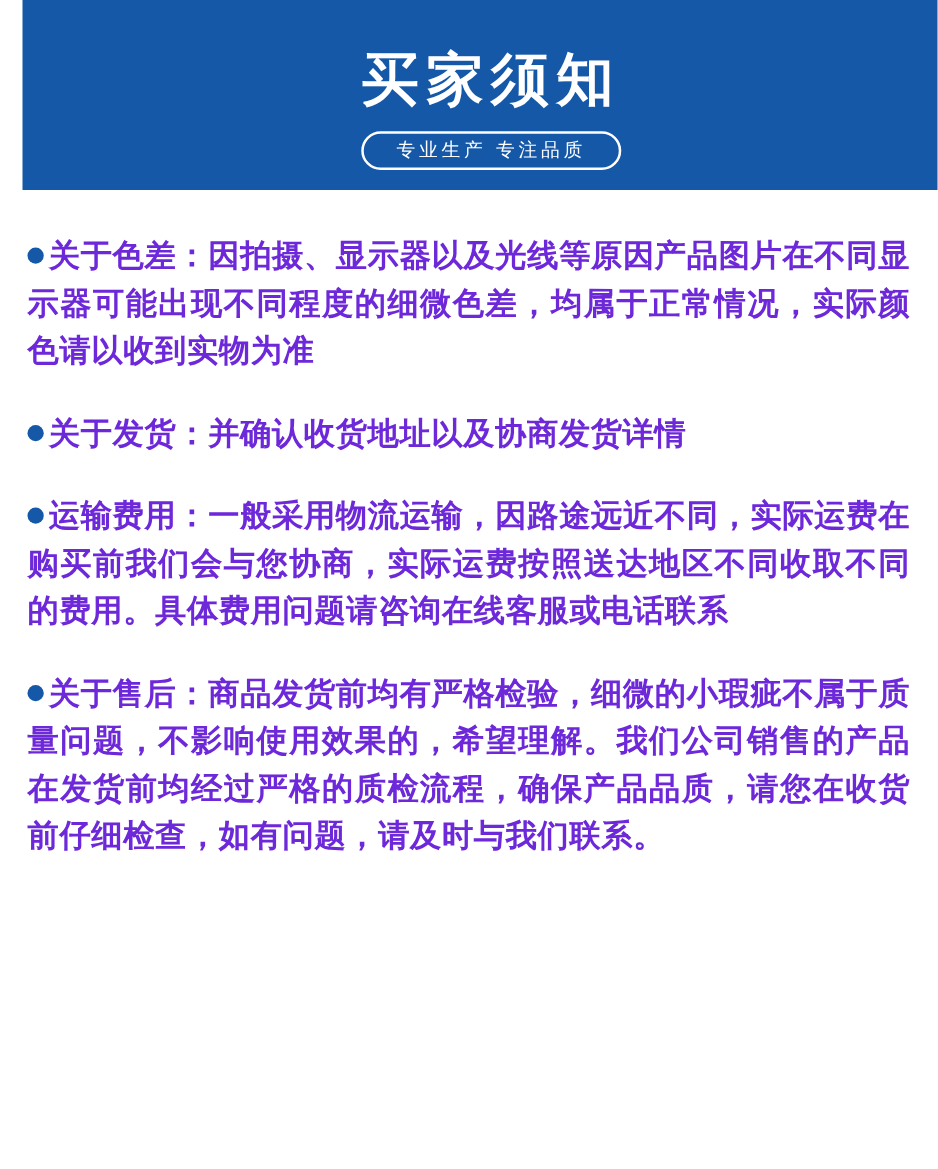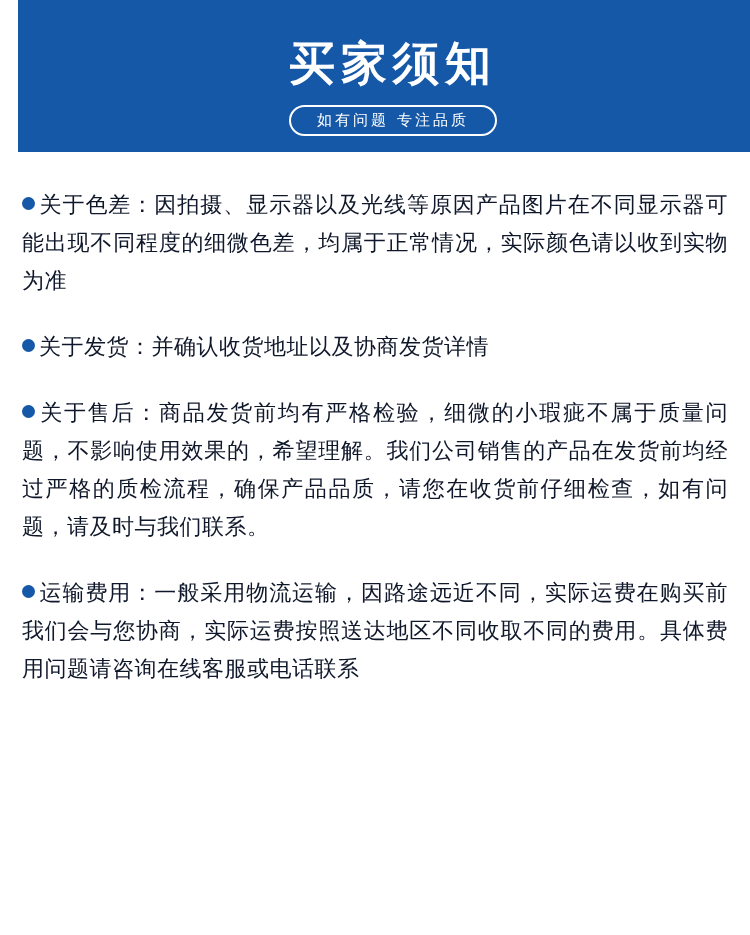--- a/index.html
+++ b/index.html
@@ -57,26 +57,26 @@
     white-space: nowrap;
   }
   
   .content {
     padding: 34px 22px 0 22px;
     box-sizing: border-box;
   }
   .para {
     position: relative;
     margin: 0 0 28px 0;
-    font-size: 22px;
+    font-size: 25px;
     line-height: 38px;
-    color: #0f172a;
+    color: #6d28d9;
     text-align: justify;
     letter-spacing: 0.5px;
-    font-weight: 400;
+    font-weight: 700;
   }
   .para:last-child {
     margin-bottom: 0;
   }
   .bullet {
     display: inline-block;
     width: 13px;
     height: 13px;
     border-radius: 50%;
     background: #1558a8;
@@ -88,38 +88,38 @@
   }
 </style>
 </head>
 <body>
 
 <div class="page">
 
   <div class="banner">
     <div class="banner-title">买家须知</div>
     <div class="banner-sub-wrap">
-      <div class="banner-sub">如有问题  专注品质</div>
+      <div class="banner-sub">专业生产  专注品质</div>
     </div>
   </div>
 
   <div class="content">
 
     <p class="para">
       <span class="bullet"></span><span class="para-text">关于色差：因拍摄、显示器以及光线等原因产品图片在不同显示器可能出现不同程度的细微色差，均属于正常情况，实际颜色请以收到实物为准</span>
     </p>
 
 
     <p class="para">
       <span class="bullet"></span><span class="para-text">关于发货：并确认收货地址以及协商发货详情</span>
     </p>
 
     <p class="para">
-      <span class="bullet"></span><span class="para-text">关于售后：商品发货前均有严格检验，细微的小瑕疵不属于质量问题，不影响使用效果的，希望理解。我们公司销售的产品在发货前均经过严格的质检流程，确保产品品质，请您在收货前仔细检查，如有问题，请及时与我们联系。</span>
+      <span class="bullet"></span><span class="para-text">运输费用：一般采用物流运输，因路途远近不同，实际运费在购买前我们会与您协商，实际运费按照送达地区不同收取不同的费用。具体费用问题请咨询在线客服或电话联系</span>
     </p>
 
     <p class="para">
-      <span class="bullet"></span><span class="para-text">运输费用：一般采用物流运输，因路途远近不同，实际运费在购买前我们会与您协商，实际运费按照送达地区不同收取不同的费用。具体费用问题请咨询在线客服或电话联系</span>
+      <span class="bullet"></span><span class="para-text">关于售后：商品发货前均有严格检验，细微的小瑕疵不属于质量问题，不影响使用效果的，希望理解。我们公司销售的产品在发货前均经过严格的质检流程，确保产品品质，请您在收货前仔细检查，如有问题，请及时与我们联系。</span>
     </p>
 
   </div>
 
 </div>
 
 </body></html>

